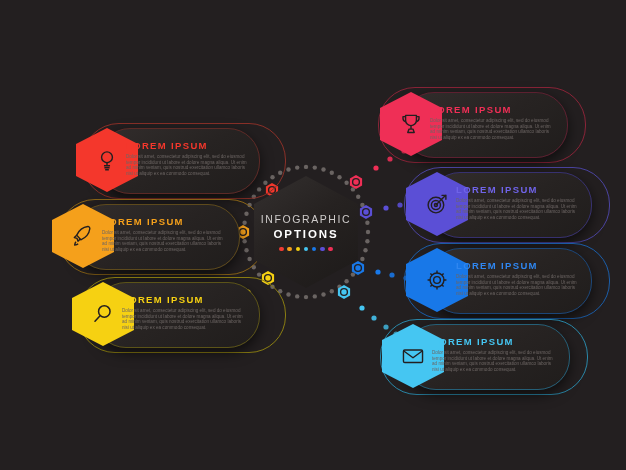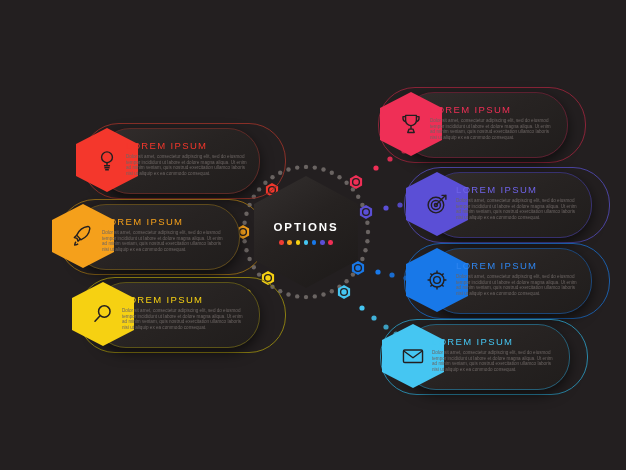--- a/index.html
+++ b/index.html
@@ -44,21 +44,21 @@
     box-shadow:0 5px 13px rgba(0,0,0,.6);
   }
   .outline{
     position:absolute;top:-5px;height:74px;
     border-radius:37px;
     border:1px solid rgba(255,255,255,.22);
     background:transparent;
   }
   .txt{position:absolute;top:12px;}
   .ttl{
-    font-size:9.5px;font-weight:normal;letter-spacing:1.35px;
+    font-size:9.5px;font-weight:bold;letter-spacing:1.35px;
     line-height:11px;margin:0 0 3px 0;
   }
   .body{
     font-size:4.6px;line-height:5.6px;color:#6d6664;
     margin:0;width:124px;
   }
   .hex{
     position:absolute;top:0;width:62px;height:64px;
     clip-path:polygon(50% 0%,100% 25%,100% 75%,50% 100%,0% 75%,0% 25%);
     display:flex;align-items:center;justify-content:center;
@@ -279,20 +279,21 @@
         <path d="M3.2 7.2 12 13.6l8.8-6.4"></path>
       </svg>
     </div>
     <div class="txt" style="left:52px;">
       <p class="ttl" style="color:#45c6f2;">LOREM IPSUM</p>
       <p class="body">Dolor sit amet, consectetur adipiscing elit, sed do eiusmod tempor incididunt ut labore et dolore magna aliqua. Ut enim ad minim veniam, quis nostrud exercitation ullamco laboris nisi ut aliquip ex ea commodo consequat.</p>
     </div>
   </div>
 
   <div class="center-hex">
+    <div class="t1">INFOGRAPHIC</div>
     <div class="t2">OPTIONS</div>
     <div class="dotrow" id="centerdots">
         <i style="background: rgb(239, 59, 51);"></i>
         <i style="background: rgb(245, 160, 27);"></i>
         <i style="background: rgb(246, 209, 18);"></i>
         <i style="background: rgb(69, 198, 242);"></i>
         <i style="background: rgb(24, 120, 232);"></i>
         <i style="background: rgb(91, 79, 214);"></i>
         <i style="background: rgb(239, 47, 86);"></i>
       </div>

